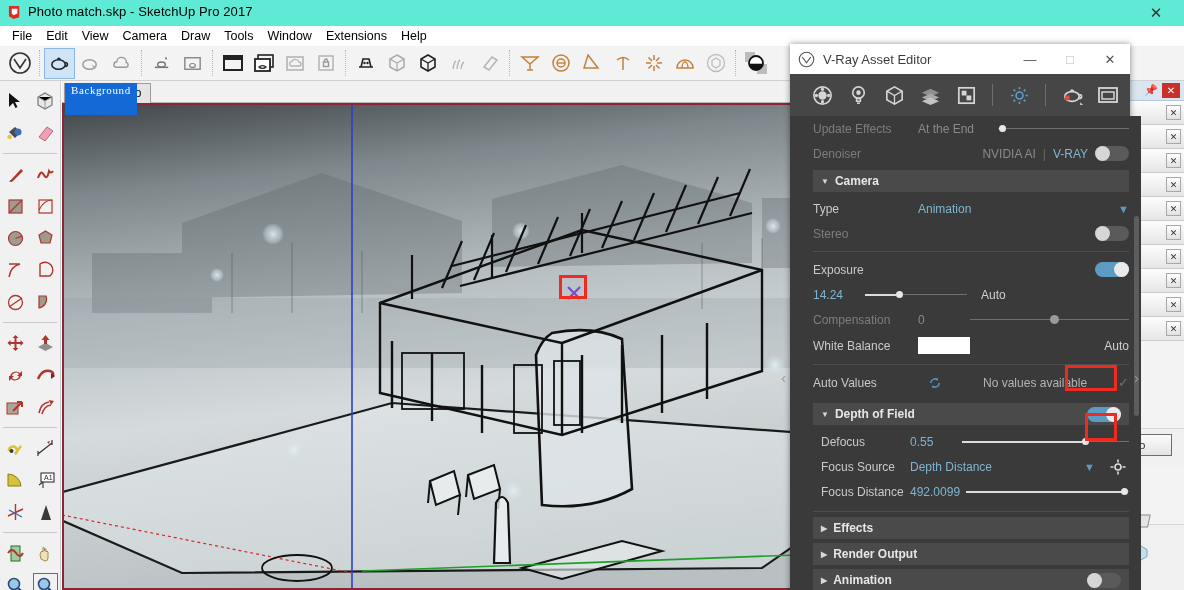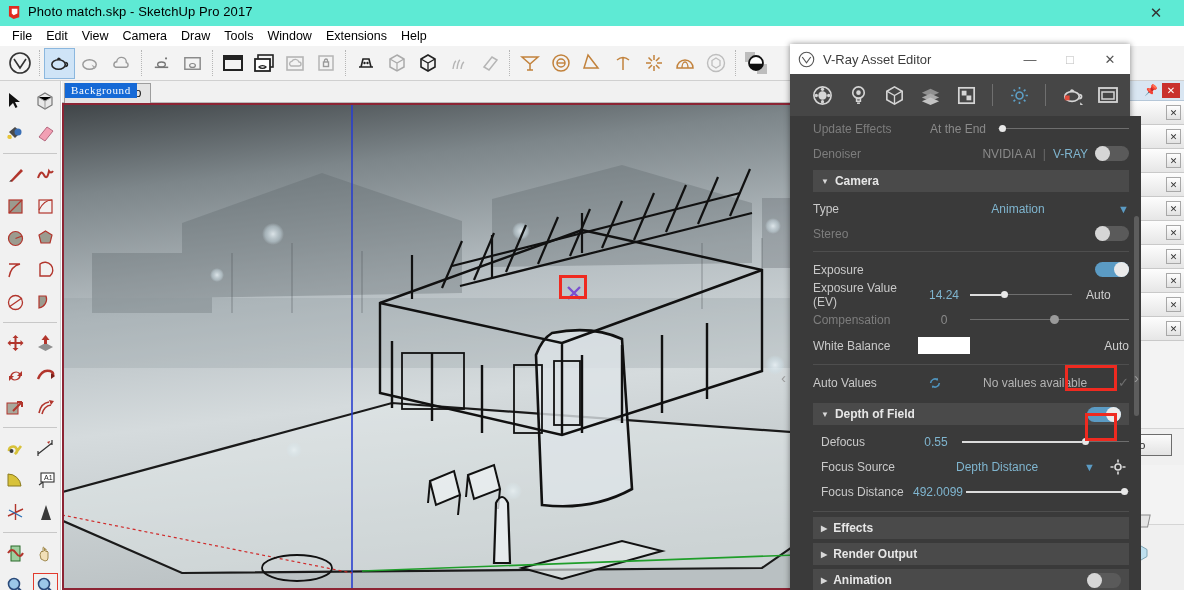--- a/index.html
+++ b/index.html
@@ -35,21 +35,21 @@
   .lt-btn.sel svg{outline:1.5px solid #e23b2e;outline-offset:1px;}
 
   
   .viewport{position:absolute;left:62px;top:103px;width:1056px;height:487px;overflow:hidden;
     background:linear-gradient(170deg,#4a4f52 0%,#6d7478 14%,#9aa2a6 34%,#c3cacd 55%,#d9dfe1 72%,#c3c9cb 100%);}
   .vp-tabbar{position:absolute;left:62px;top:81px;width:1056px;height:22px;background:#f1f1f1;
     border-bottom:1px solid #b9b9b9;}
   .vp-tab{position:absolute;left:2px;top:2px;height:21px;padding:2px 9px 0 9px;background:#e4e4e4;
     border:1px solid #9d9d9d;border-bottom:none;font-size:12px;color:#111;}
   .bg-label{position:absolute;left:65px;top:83px;background:#1569d6;color:#fff;font-size:11px;
-    padding:1px 6px 2px 6px;font-family:"Liberation Serif",serif;letter-spacing:.6px;z-index:40;}
+    padding:1px 6px 19px 6px;font-family:"Liberation Serif",serif;letter-spacing:.6px;z-index:40;}
 
   
   .matchframe{position:absolute;left:62px;top:103px;width:1056px;height:487px;
     border:2px solid #8c2434;pointer-events:none;z-index:5;}
 
   .redbox{position:absolute;border:3px solid #ef2a20;z-index:60;}
 
   
   .tray{position:absolute;right:0;top:81px;width:66px;height:509px;background:#f0f0f0;
     border-left:1px solid #c2c2c2;}
@@ -76,21 +76,21 @@
     color:#555;font-size:13px;}
   .vr-toolbar{height:42px;background:#464646;display:flex;align-items:center;padding-left:14px;}
   .vr-tb{width:36px;height:34px;display:flex;align-items:center;justify-content:center;}
   .vr-tbsep{width:1px;height:22px;background:#6f6f6f;margin:0 8px;}
   .vr-body{position:absolute;left:11px;top:72px;width:340px;height:508px;background:#3a3a3a;
     padding:0 12px 0 12px;}
 
   .row{height:25px;display:flex;align-items:center;position:relative;font-size:12px;}
   .lbl{color:#c9c9c9;width:105px;flex:0 0 105px;}
   .lbl.dim{color:#7d7d7d;}
-  .val{color:#7fb5cf;text-align:center;}
+  .val{color:#7fb5cf;}
   .val.dim{color:#8a8a8a;}
   .sectionbar{height:22px;background:#4a4a4a;display:flex;align-items:center;
     padding-left:8px;font-size:12px;color:#e6e6e6;font-weight:bold;margin-top:4px;position:relative;}
   .tri{display:inline-block;margin-right:6px;font-size:8px;color:#d8d8d8;}
   .divider{height:1px;background:#4e4e4e;margin:5px 0;}
 
   .toggle{width:34px;height:15px;border-radius:8px;background:#5a5a5a;position:relative;}
   .toggle .knob{position:absolute;width:15px;height:15px;border-radius:50%;background:#d6d6d6;
     top:0;left:0;}
   .toggle.on{background:#5b9bc4;}
@@ -774,21 +774,20 @@
       <div class="row">
         <div class="lbl">Exposure</div>
         <div style="flex:1;display:flex;justify-content:flex-end;">
           <div class="toggle on">
               <div class="knob"></div>
             </div>
         </div>
       </div>
 
       <div class="row">
-        <div class="lbl">Exposure Value (EV)</div>
         <div class="val" style="width:52px;">14.24</div>
         <div class="slider" style="max-width:102px;">
           <div class="strack"></div>
             <div class="sfill" style="width:30%;"></div>
             <div class="sdot" style="left:30%;"></div>
         </div>
         <div class="auto" style="margin-left:14px;">Auto</div>
       </div>
 
       <div class="row">

